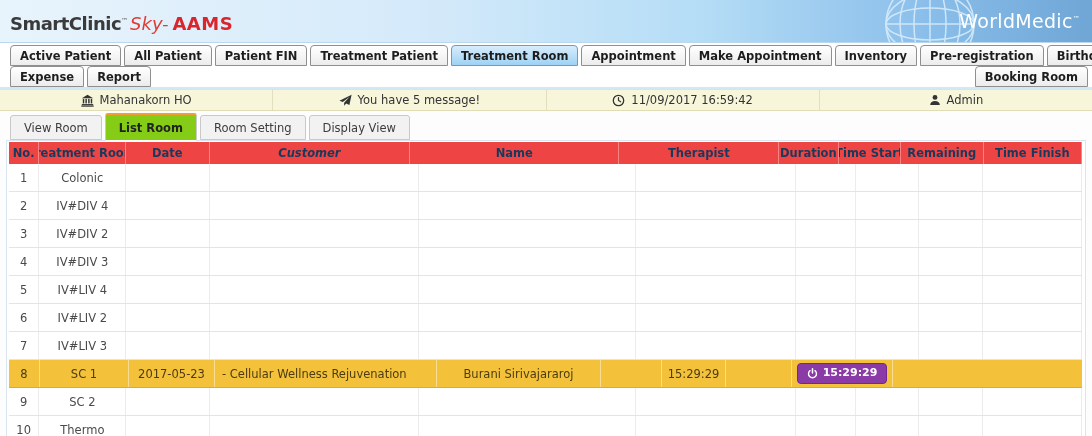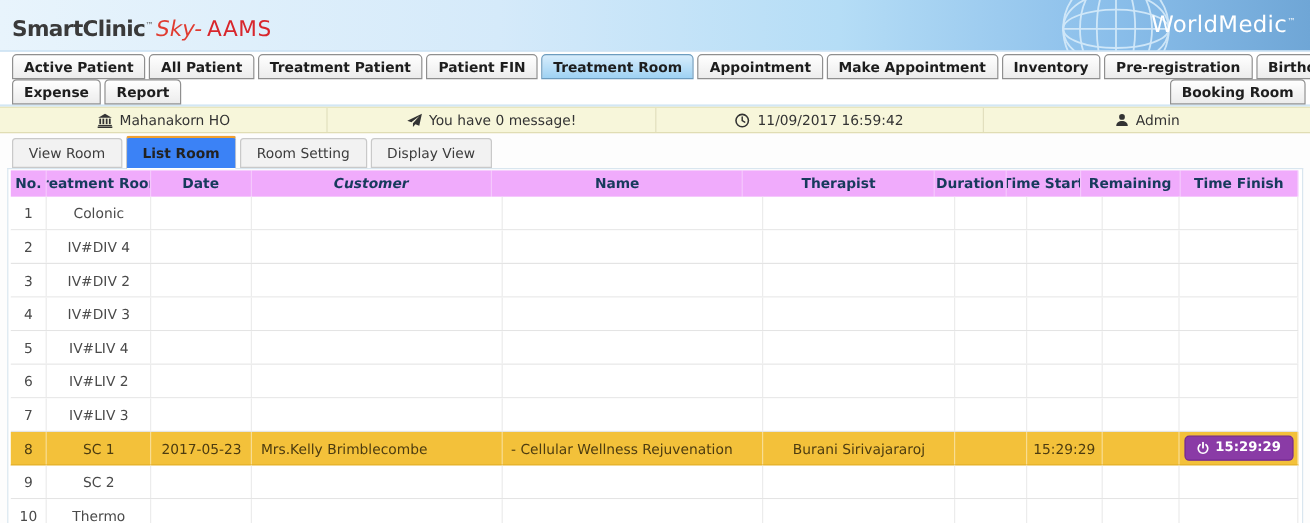--- a/index.html
+++ b/index.html
@@ -11,21 +11,21 @@
   
   .banner{
     position:relative;height:42px;overflow:hidden;
     background:linear-gradient(90deg,#e8f4fc 0%,#d5eafa 38%,#b5ddf6 64%,#8abeea 85%,#6fa6d6 100%);
     border-bottom:1px solid #b9d8ee;
   }
   .logo{position:absolute;left:10px;top:9px;font-size:18px;line-height:24px;white-space:nowrap;}
   .logo .smart{font-weight:bold;color:#3a3a3a;letter-spacing:-0.5px;}
   .logo sup{font-size:7px;color:#555;}
   .logo .sky{font-style:italic;color:#e03c31;margin-left:2px;font-weight:500;}
-  .logo .aams{font-weight:normal;color:#d8262c;margin-left:4px;letter-spacing:0.5px;}
+  .logo .aams{font-weight:bold;color:#d8262c;margin-left:4px;letter-spacing:0.5px;}
   .globe{position:absolute;left:838px;top:-14px;}
   .vendor{position:absolute;right:12px;top:10px;color:#ffffff;font-size:19px;letter-spacing:0.3px;}
   .vendor sup{font-size:7px;}
   
   .menubar{padding:2px 4px 0 10px;background:#fff;}
   .menurow{display:flex;justify-content:space-between;height:21px;}
   .tabgroup{display:flex;align-items:flex-end;}
   .mtab{
     display:flex;align-items:center;height:19px;padding:0 9px;margin-right:3px;
     font-size:11.5px;font-weight:600;color:#1d1d1d;white-space:nowrap;
@@ -50,31 +50,31 @@
   .scell:last-child{border-right:none;}
   .scell svg{display:block;}
   
   .subtabs{display:flex;align-items:flex-end;height:29px;padding-left:10px;position:relative;z-index:2;}
   .stab{
     display:flex;align-items:center;height:23px;padding:0 13px;margin-right:3px;
     font-size:11.5px;color:#3c3c3c;white-space:nowrap;cursor:default;
     background:#f2f2f2;border:1px solid #c9c9c9;border-radius:3px 3px 0 0;
   }
   .stab.active{
-    background:#3b82f6;font-weight:bold;color:#222;
+    background:#84cc16;font-weight:bold;color:#222;
     border-top:2px solid #f0a030;border-bottom:1px solid #ffffff;
     margin-bottom:-1px;height:25px;
   }
   
   .panel{
     margin:0 6px;border:1px solid #d9e6ef;border-bottom:none;
     padding:1px 2px 0;background:#fff;
   }
   .grid{width:1073px;}
-  .thead{display:flex;height:22px;background:#f0abfc;}
+  .thead{display:flex;height:22px;background:#ef4444;}
   .th{
     display:flex;align-items:center;justify-content:center;
     font-size:11.5px;font-weight:bold;color:#173a5c;
     border-right:1px solid rgba(255,255,255,0.35);overflow:hidden;white-space:nowrap;
   }
   .trow{display:flex;height:27px;background:#fff;border-bottom:1px solid #e4e4e4;}
   .td{
     display:flex;align-items:center;justify-content:center;
     font-size:11.5px;color:#4a4a4a;
     border-right:1px solid #ececec;overflow:hidden;white-space:nowrap;
@@ -109,22 +109,22 @@
       </g>
     </svg>
     <div class="vendor"><span>WorldMedic</span><sup>™</sup></div>
   </div>
 
   <div class="menubar">
     <div class="menurow">
       <div class="tabgroup" id="m1l">
           <div class="mtab">Active Patient</div>
           <div class="mtab">All Patient</div>
+          <div class="mtab">Patient FIN</div>
           <div class="mtab">Treatment Patient</div>
-          <div class="mtab">Patient FIN</div>
           <div class="mtab active">Treatment Room</div>
           <div class="mtab">Appointment</div>
           <div class="mtab">Make Appointment</div>
           <div class="mtab">Inventory</div>
         </div>
       <div class="tabgroup right" id="m1r">
           <div class="mtab">Pre-registration</div>
           <div class="mtab">Birthday</div>
         </div>
     </div>
@@ -155,21 +155,21 @@
           </svg>
         </span>
         <span>Mahanakorn HO</span>
       </div>
       <div class="scell">
         <span>
           <svg width="13" height="13" viewBox="0 0 16 16" fill="#333">
             <path d="M15.5 1 .5 8.2l4.2 1.6L13 3.4 6.3 10.7v3.8l2.5-2.7 4 1.6L15.5 1z"></path>
           </svg>
         </span>
-        <span>You have 0 message!</span>
+        <span>You have 5 message!</span>
       </div>
       <div class="scell">
         <span>
           <svg width="13" height="13" viewBox="0 0 16 16">
             <circle cx="8" cy="8" r="6.4" fill="none" stroke="#333" stroke-width="1.6"></circle>
             <path d="M8 4.4V8l2.6 1.6" fill="none" stroke="#333" stroke-width="1.5" stroke-linecap="round"></path>
           </svg>
         </span>
         <span>11/09/2017 16:59:42</span>
       </div>
@@ -287,21 +287,20 @@
             <div class="td" style="width: 163px;"></div>
             <div class="td" style="width: 60px;"></div>
             <div class="td" style="width: 63px;"></div>
             <div class="td" style="width: 65px;"></div>
             <div class="td" style="width: 100px;"></div>
           </div>
           <div class="trow hl">
             <div class="td" style="width: 30px;">8</div>
             <div class="td" style="width: 88px;">SC 1</div>
             <div class="td" style="width: 85px;">2017-05-23</div>
-            <div class="td al" style="width: 205px;">Mrs.Kelly Brimblecombe</div>
             <div class="td al" style="width: 214px;">- Cellular Wellness Rejuvenation</div>
             <div class="td" style="width: 163px;">Burani Sirivajararoj</div>
             <div class="td" style="width: 60px;"></div>
             <div class="td" style="width: 63px;">15:29:29</div>
             <div class="td" style="width: 65px;"></div>
             <div class="td" style="width: 100px;">
               <button class="finish-btn">
                 <span>
                   <svg width="11" height="11" viewBox="0 0 16 16">
                     <path d="M8 1.2v6.2" stroke="#fff" stroke-width="2.2" stroke-linecap="round" fill="none"></path>

